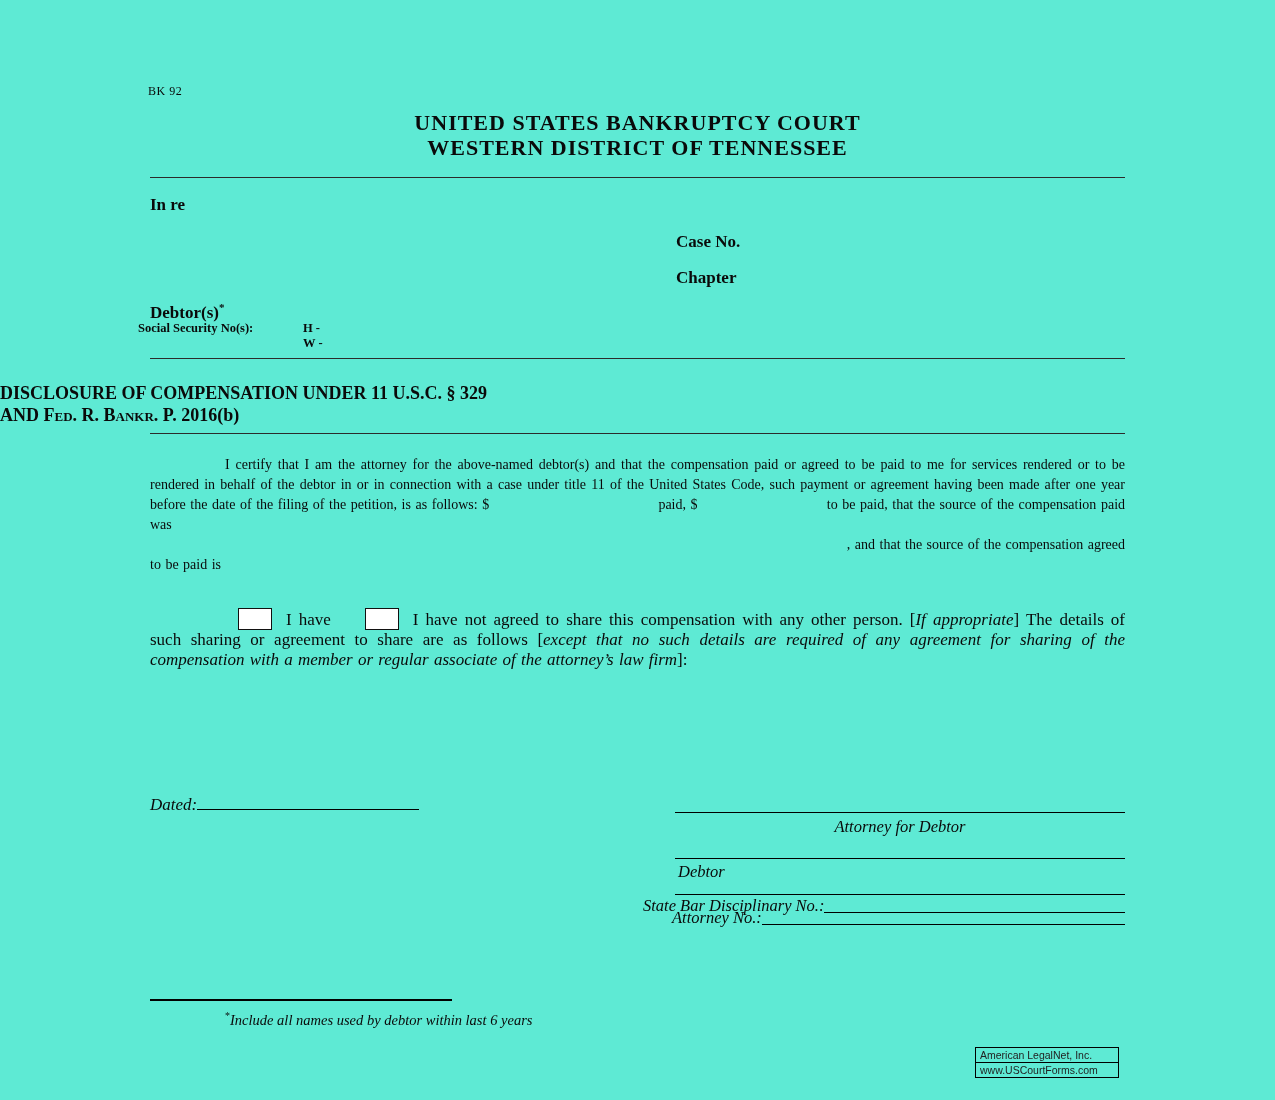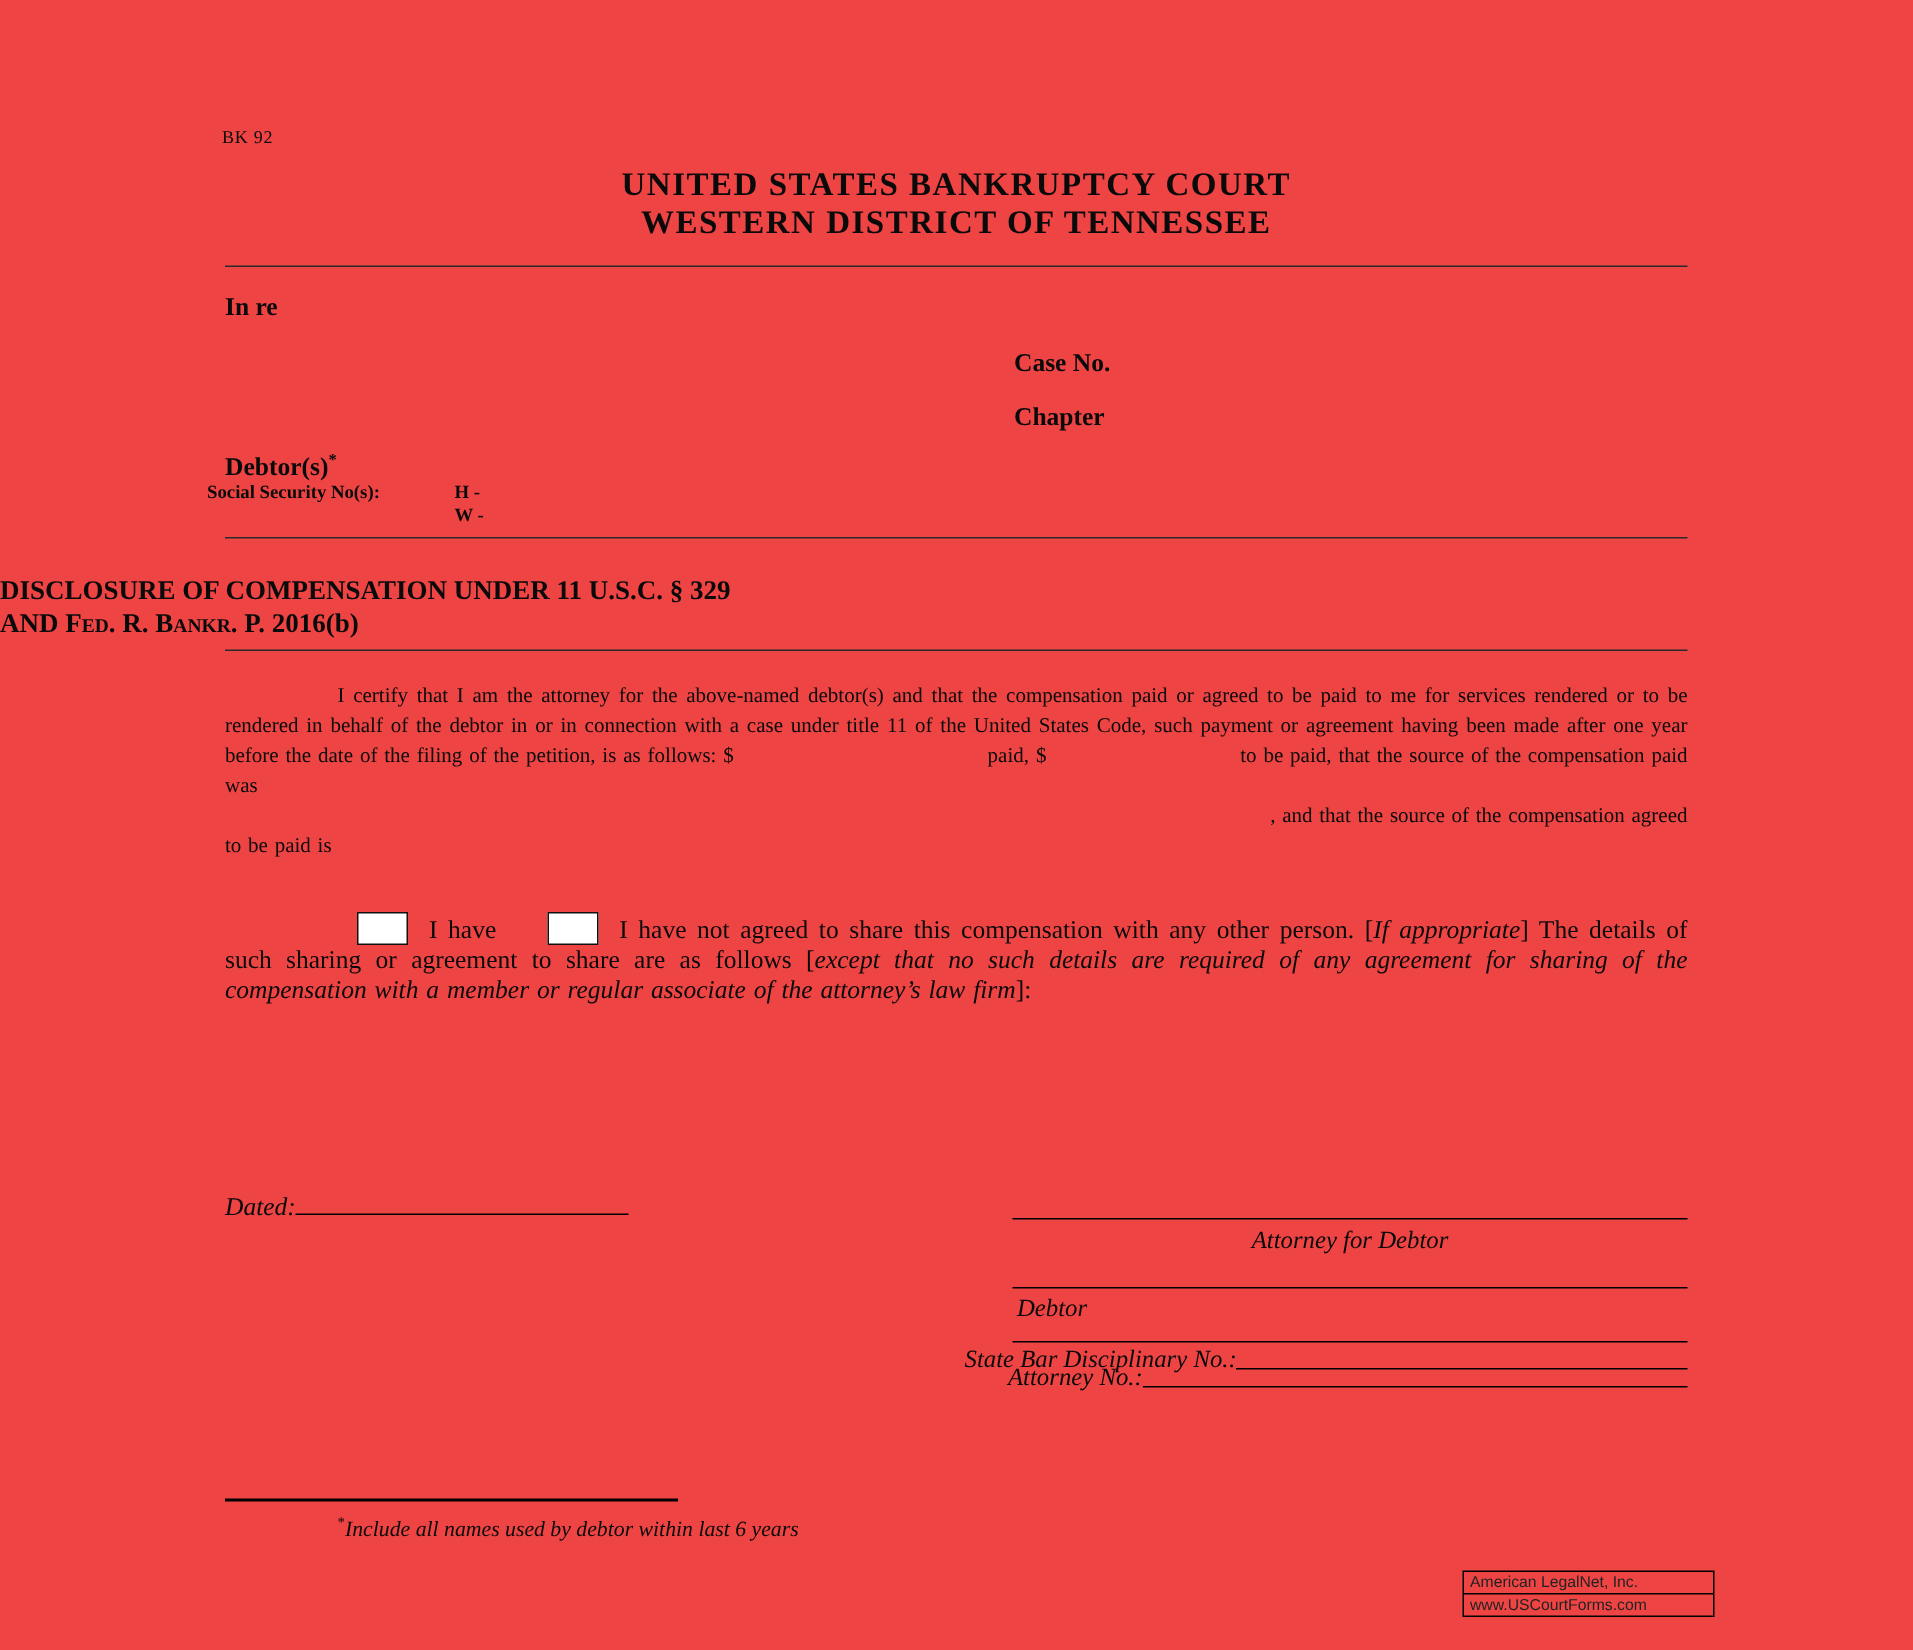--- a/index.html
+++ b/index.html
@@ -1,19 +1,19 @@
 <!DOCTYPE html>
 <html><head>
 <meta charset="utf-8">
 <style>
   * { margin:0; padding:0; box-sizing:border-box; }
   html,body { background:#ffffff; }
   body { width:1275px; height:1100px; overflow:hidden; }
   .page {
-    position:relative; width:1275px; height:1100px; background:#ef4444;
+    position:relative; width:1275px; height:1100px; background:#5eead4;
     font-family:"Liberation Serif", serif; color:#0a0a0a;
   }
   .abs { position:absolute; }
   .it { font-style:italic; }
   .sc { font-variant:small-caps; }
 
   .form-code { left:148px; top:84px; font-size:12px; letter-spacing:0.5px; }
 
   .court-title { left:0; right:0; top:110px; text-align:center;
     font-size:22px; font-weight:700; letter-spacing:1px; line-height:25px; }
@@ -60,21 +60,21 @@
 
   .fill-row { display:flex; font-size:16.5px; font-style:italic; line-height:19px; }
   .fill { flex:1; border-bottom:1px solid #000; margin-bottom:2px; }
   .tel-row { left:672px; top:908px; width:453px; }
   .bar-row { left:643px; top:896px; width:482px; }
 
   .footnote-rule { left:150px; top:999px; width:302px; height:0; border-top:2px solid #000; }
   .footnote { left:225px; top:1010px; font-size:14.5px; font-style:italic; }
   .footnote sup { font-size:10px; font-style:normal; }
 
-  .legalnet-box { left:975px; top:1047px; width:168px; border:1px solid #000;
+  .legalnet-box { left:975px; top:1047px; width:144px; border:1px solid #000;
     font-family:"Liberation Sans", sans-serif; font-size:10.5px; line-height:12px; color:#222; }
   .legalnet-box .row { padding:1px 4px; }
   .legalnet-box .row1 { border-bottom:1px solid #000; }
 </style>
 </head>
 <body>
 
 <div class="page">
 
   <div class="abs form-code">BK 92</div>

